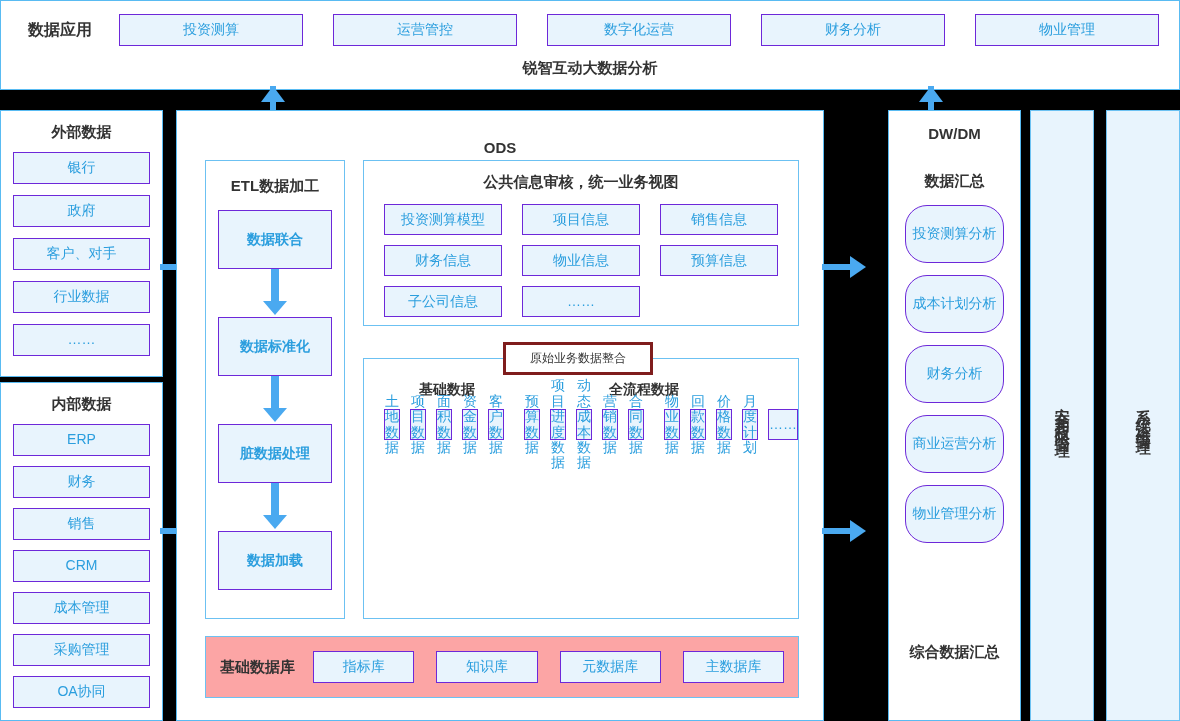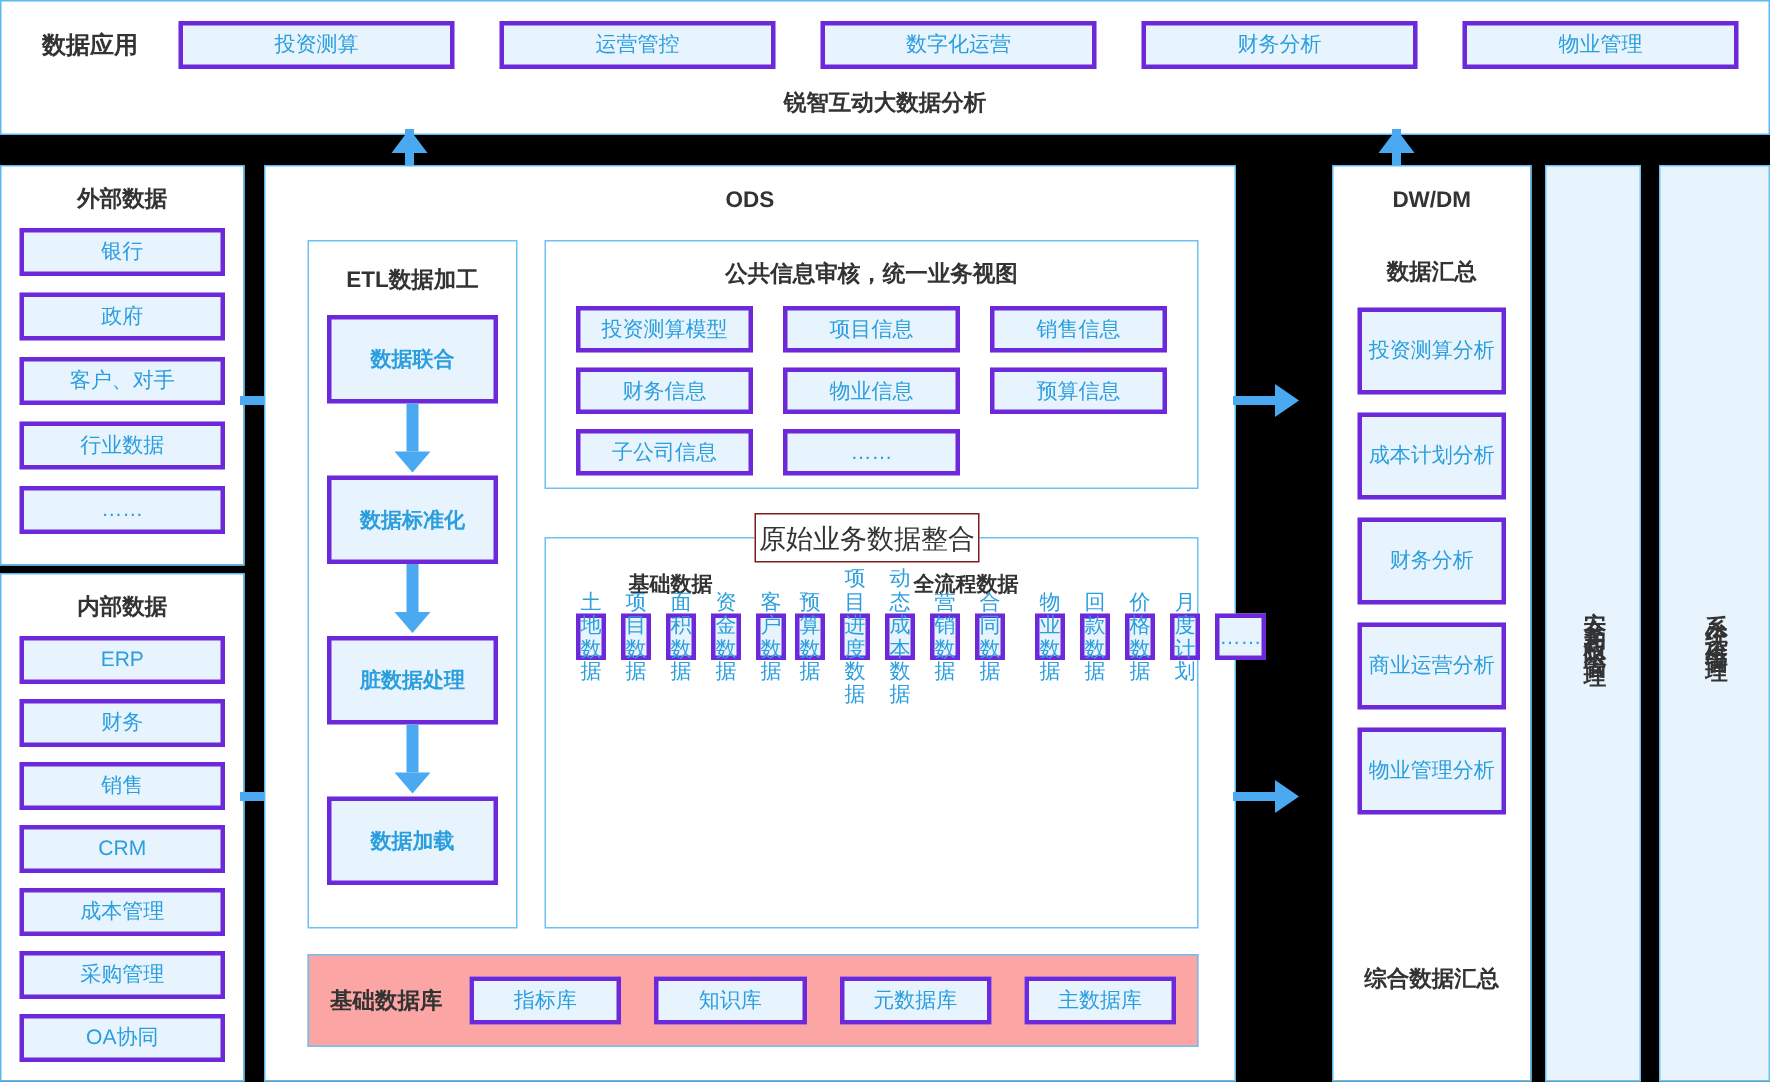--- a/index.html
+++ b/index.html
@@ -28,21 +28,21 @@
     text-align:center;
     color:#333333;
     font-size:14px;
     font-weight:bold;
   }
 
   
   .chip{
     box-sizing:border-box;
     background:#e8f4fd;
-    border:3px solid #6d28d9;
+    border:1px solid #6d28d9;
     color:#2b9ede;
     font-size:14px;
     display:flex;
     align-items:center;
     justify-content:center;
     text-align:center;
     line-height:1.1;
   }
 
   
@@ -67,21 +67,21 @@
   
   #external-panel{left:0;top:110px;width:163px;height:267px;}
   #internal-panel{left:0;top:382px;width:163px;height:339px;}
   .src-title{margin-top:12px;margin-bottom:10px;}
   .src-list{padding:0 12px;display:flex;flex-direction:column;gap:11px;}
   .src-list .chip{height:32px;}
   #internal-panel .src-list{gap:10px;}
 
   
   #ods-panel{left:176px;top:110px;width:648px;height:611px;}
-  #ods-title{margin-top:14px;}
+  #ods-title{margin-top:28px;}
 
   #etl-panel{
     position:absolute;left:28px;top:49px;width:140px;height:459px;
     border:1px solid #6cc1f2;background:#fff;box-sizing:border-box;font-weight:bold;
   }
   #etl-title{
     text-align:center;color:#333;font-size:15px;margin-top:16px;
   }
   .etl-flow{margin-top:14px;display:flex;flex-direction:column;align-items:center;}
   .etl-flow .chip{width:114px;height:59px;}
@@ -109,23 +109,23 @@
   }
   #public-info-grid .chip{height:31px;}
 
   
   #raw-box{
     position:absolute;left:186px;top:247px;width:436px;height:261px;
     border:1px solid #6cc1f2;background:#fff;box-sizing:border-box;
   }
   #raw-legend{
     position:absolute;left:139px;top:-17px;width:150px;height:33px;
-    background:#fff;border:1px solid #7f1d1d;box-sizing:border-box;
+    background:#fff;border:3px solid #7f1d1d;box-sizing:border-box;
     display:flex;align-items:center;justify-content:center;
-    color:#333;font-size:18px;
+    color:#333;font-size:12px;
   }
   #raw-head{
     display:flex;margin-top:22px;padding:0 20px;
   }
   #raw-head .h1{width:126px;text-align:center;}
   #raw-head .h2{flex:1;text-align:center;}
   #raw-cols{display:flex;padding:0 20px;margin-top:10px;gap:20px;}
   .raw-col{display:flex;flex-direction:row;gap:10px;width:126px;}
   .raw-col .chip{height:31px;}
   .raw-col.wide{flex:1;width:auto;}
@@ -138,21 +138,21 @@
   }
   #basedb-label{color:#333;font-size:15px;font-weight:bold;white-space:nowrap;}
   #basedb-chips{flex:1;display:flex;gap:22px;}
   #basedb-chips .chip{flex:1;height:32px;}
 
   
   #dw-panel{left:888px;top:110px;width:133px;height:611px;}
   #dw-title{margin-top:14px;}
   #dw-sub{margin-top:30px;}
   #dw-list{margin-top:14px;padding:0 16px;display:flex;flex-direction:column;gap:12px;}
-  #dw-list .chip{height:58px;}
+  #dw-list .chip{height:58px;border-radius:22px;}
   #dw-foot{
     position:absolute;left:0;right:0;bottom:58px;text-align:center;
     color:#333;font-size:15px;font-weight:bold;
   }
 
   
   .vbar{
     position:absolute;top:110px;height:611px;
     background:#e8f4fd;border:1px solid #6cc1f2;box-sizing:border-box;
     display:flex;align-items:center;justify-content:center;

